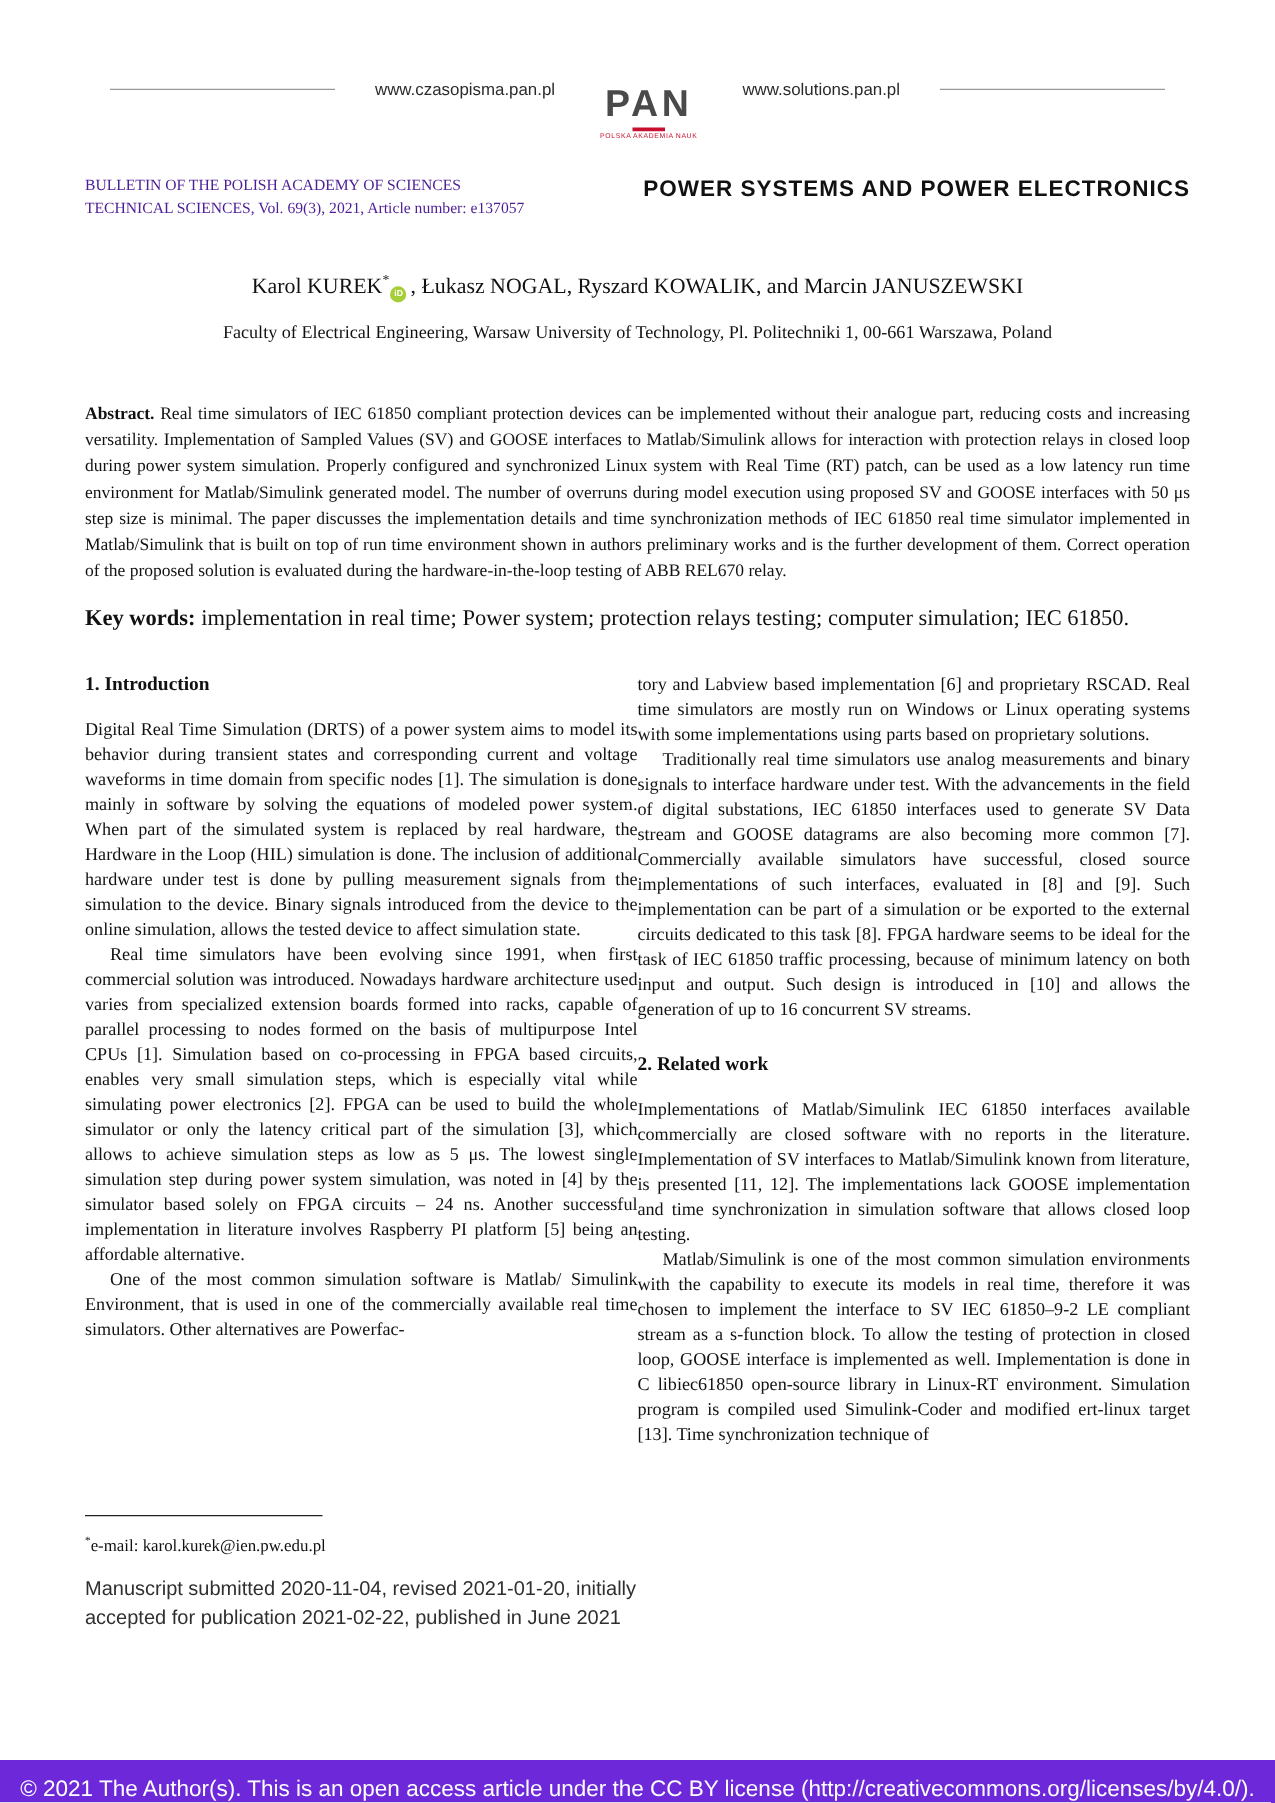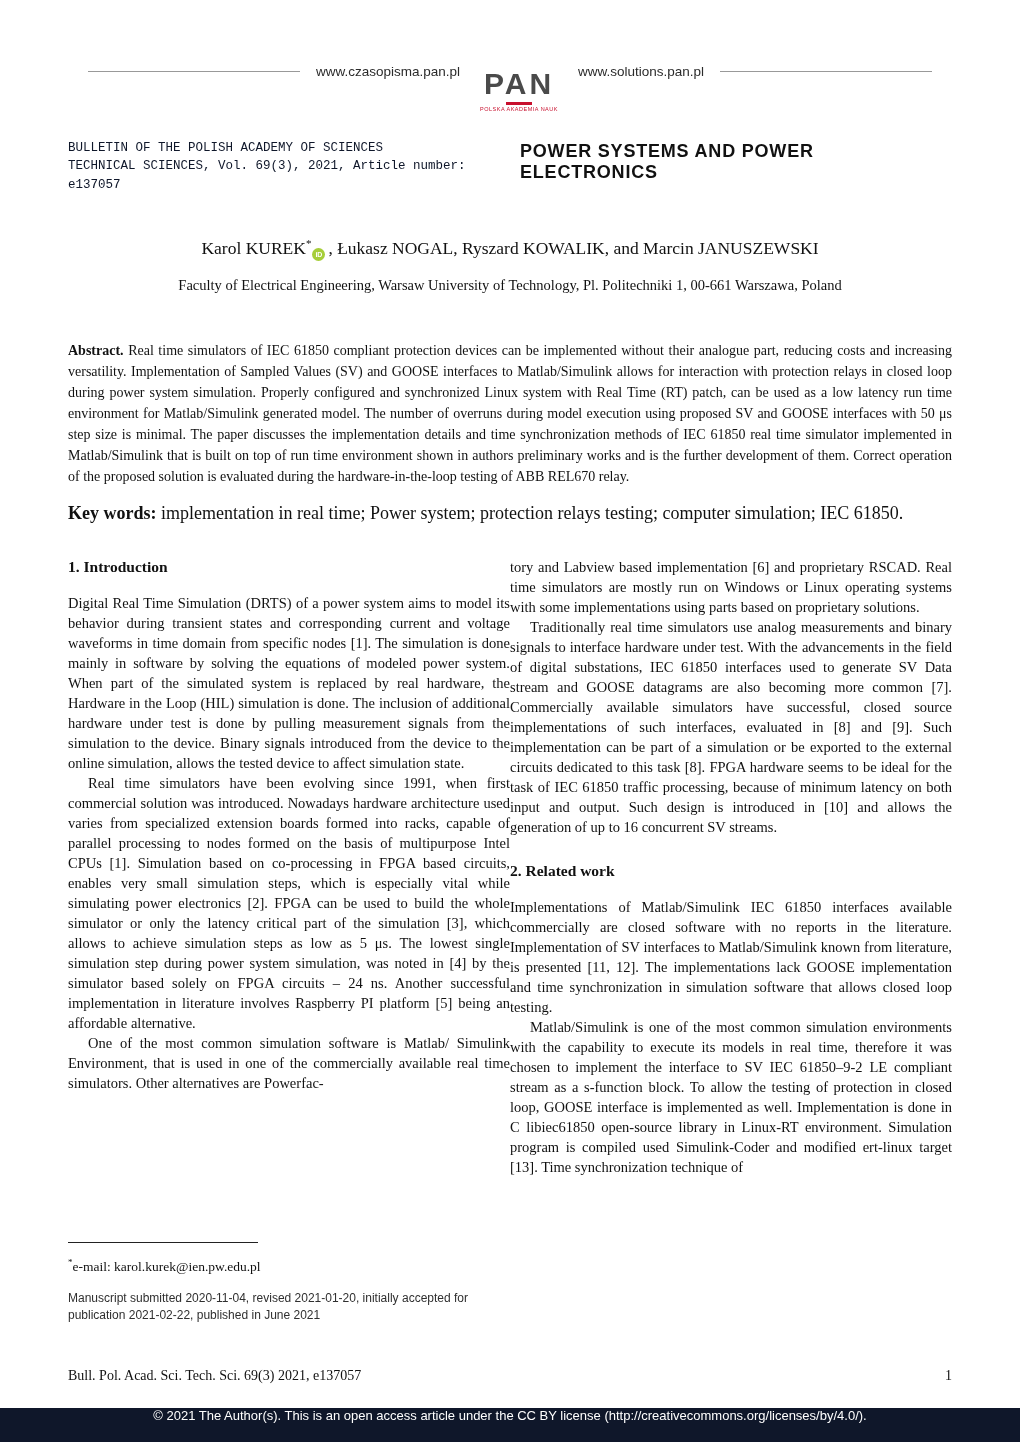--- a/index.html
+++ b/index.html
@@ -6,31 +6,31 @@
   html,body { background:#e8e8e8; }
   .page {
     width:1020px; height:1442px; margin:0 auto; position:relative;
     background:#ffffff; color:#111;
     font-family:"Liberation Serif", serif;
     overflow:hidden;
   }
   .content { padding:0 68px; }
 
   
-  .toprow { display:flex; align-items:center; gap:16px; margin:30px 88px 0; }
+  .toprow { display:flex; align-items:center; gap:32px; margin:30px 88px 0; }
   .hline { flex:1; height:1px; background:#999; }
   .top-url { font-family:"Liberation Sans", sans-serif; font-size:13.5px; color:#2b2b2b; white-space:nowrap; }
   .pan-logo { text-align:center; line-height:1; padding:0 4px;margin-top:39px; }
   .pan-logo .pan-text { font-family:"Liberation Sans", sans-serif; font-weight:bold; font-size:30px; letter-spacing:3px; color:#4a4a4a; }
   .pan-logo .pan-accent { width:26px; height:3px; background:#c8102e; margin:3px auto 2px; }
   .pan-logo .pan-sub { font-family:"Liberation Sans", sans-serif; font-size:5.5px; color:#c8102e; letter-spacing:0.5px; }
 
   
   .pubinfo { display:flex; justify-content:space-between; align-items:flex-start; margin-top:26px; }
-  .pubinfo-left { font-family:Liberation Mono, monospace; font-size:12.5px; line-height:1.5; color:#0f172a; }
+  .pubinfo-left { font-family:Liberation Serif, serif; font-size:12.5px; line-height:1.5; color:#4c1d95; }
   .pubinfo-right { font-family:"Liberation Sans", sans-serif; font-size:18px; font-weight:bold; letter-spacing:0.8px; color:#111; margin-top:2px; }
 
   .title { text-align:center; font-size:27px; font-weight:bold; margin-top:54px; }
 
   .authors { text-align:center; font-size:17.5px; margin-top:42px; }
   .authors sup { font-size:11px; }
   .orcid {
     display:inline-block; width:13px; height:13px; border-radius:50%;
     background:#a6ce39; color:#fff; font-family:"Liberation Sans", sans-serif;
     font-size:7px; font-weight:bold; line-height:13px; text-align:center;
@@ -48,28 +48,28 @@
   .col-left { display:flex; flex-direction:column; }
   .col h2 { font-size:15.5px; font-weight:bold; text-align:left; margin:0 0 16px; }
   .col h2.h2-related { margin-top:24px; }
   .col p { margin:0; }
   .col p.ind { text-indent:20px; }
 
   .footnote-block { margin-top:auto; padding-top:10px; }
   .fn-divider { width:190px; height:1px; background:#222; margin-bottom:9px; }
   .fn-email { font-size:13.5px; margin-bottom:13px; text-align:left; }
   .fn-email sup { font-size:9px; }
-  .fn-manuscript { font-family:"Liberation Sans", sans-serif; font-size:12px; line-height:1.45; color:#2f2f2f; text-align:left; }
+  .fn-manuscript { font-family:"Liberation Sans", sans-serif; font-size:16px; line-height:1.45; color:#2f2f2f; text-align:left; }
 
   .footer { position:absolute; left:68px; right:68px; bottom:58px; display:flex; justify-content:space-between; font-size:14px; }
 
   .bottombar {
     position:absolute; left:0; right:0; bottom:0; height:34px;
-    background:#0f172a; color:#fff; display:flex; align-items:flex-start; justify-content:center;
-    font-family:"Liberation Sans", sans-serif; font-size:13px;
+    background:#6d28d9; color:#fff; display:flex; align-items:flex-end; justify-content:center;
+    font-family:"Liberation Sans", sans-serif; font-size:18px;
   }
 </style>
 </head>
 <body>
 
 <div class="page">
 
   <div class="toprow">
     <div class="hline"></div>
     <span class="top-url">www.czasopisma.pan.pl</span>
@@ -123,22 +123,18 @@
         <p class="ind">Traditionally real time simulators use analog measurements and binary signals to interface hardware under test. With the advancements in the field of digital substations, IEC 61850 interfaces used to generate SV Data stream and GOOSE datagrams are also becoming more common [7]. Commercially available simulators have successful, closed source implementations of such interfaces, evaluated in [8] and [9]. Such implementation can be part of a simulation or be exported to the external circuits dedicated to this task [8]. FPGA hardware seems to be ideal for the task of IEC 61850 traffic processing, because of minimum latency on both input and output. Such design is introduced in [10] and allows the generation of up to 16 concurrent SV streams.</p>
         <h2 class="h2-related">2.  Related work</h2>
         <p>Implementations of Matlab/Simulink IEC 61850 interfaces available commercially are closed software with no reports in the literature. Implementation of SV interfaces to Matlab/Simulink known from literature, is presented [11, 12]. The implementations lack GOOSE implementation and time synchronization in simulation software that allows closed loop testing.</p>
         <p class="ind">Matlab/Simulink is one of the most common simulation environments with the capability to execute its models in real time, therefore it was chosen to implement the interface to SV IEC 61850–9-2 LE compliant stream as a s-function block. To allow the testing of protection in closed loop, GOOSE interface is implemented as well. Implementation is done in C libiec61850 open-source library in Linux-RT environment. Simulation program is compiled used Simulink-Coder and modified ert-linux target [13]. Time synchronization technique of</p>
       </div>
 
     </div>
 
   </div>
 
-  <div class="footer">
-    <span>Bull. Pol. Acad. Sci. Tech. Sci. 69(3) 2021, e137057</span>
-    <span>1</span>
-  </div>
 
   <div class="bottombar">
     <span>© 2021 The Author(s). This is an open access article under the CC BY license (http://creativecommons.org/licenses/by/4.0/).</span>
   </div>
 
 </div>
 
 </body></html>

